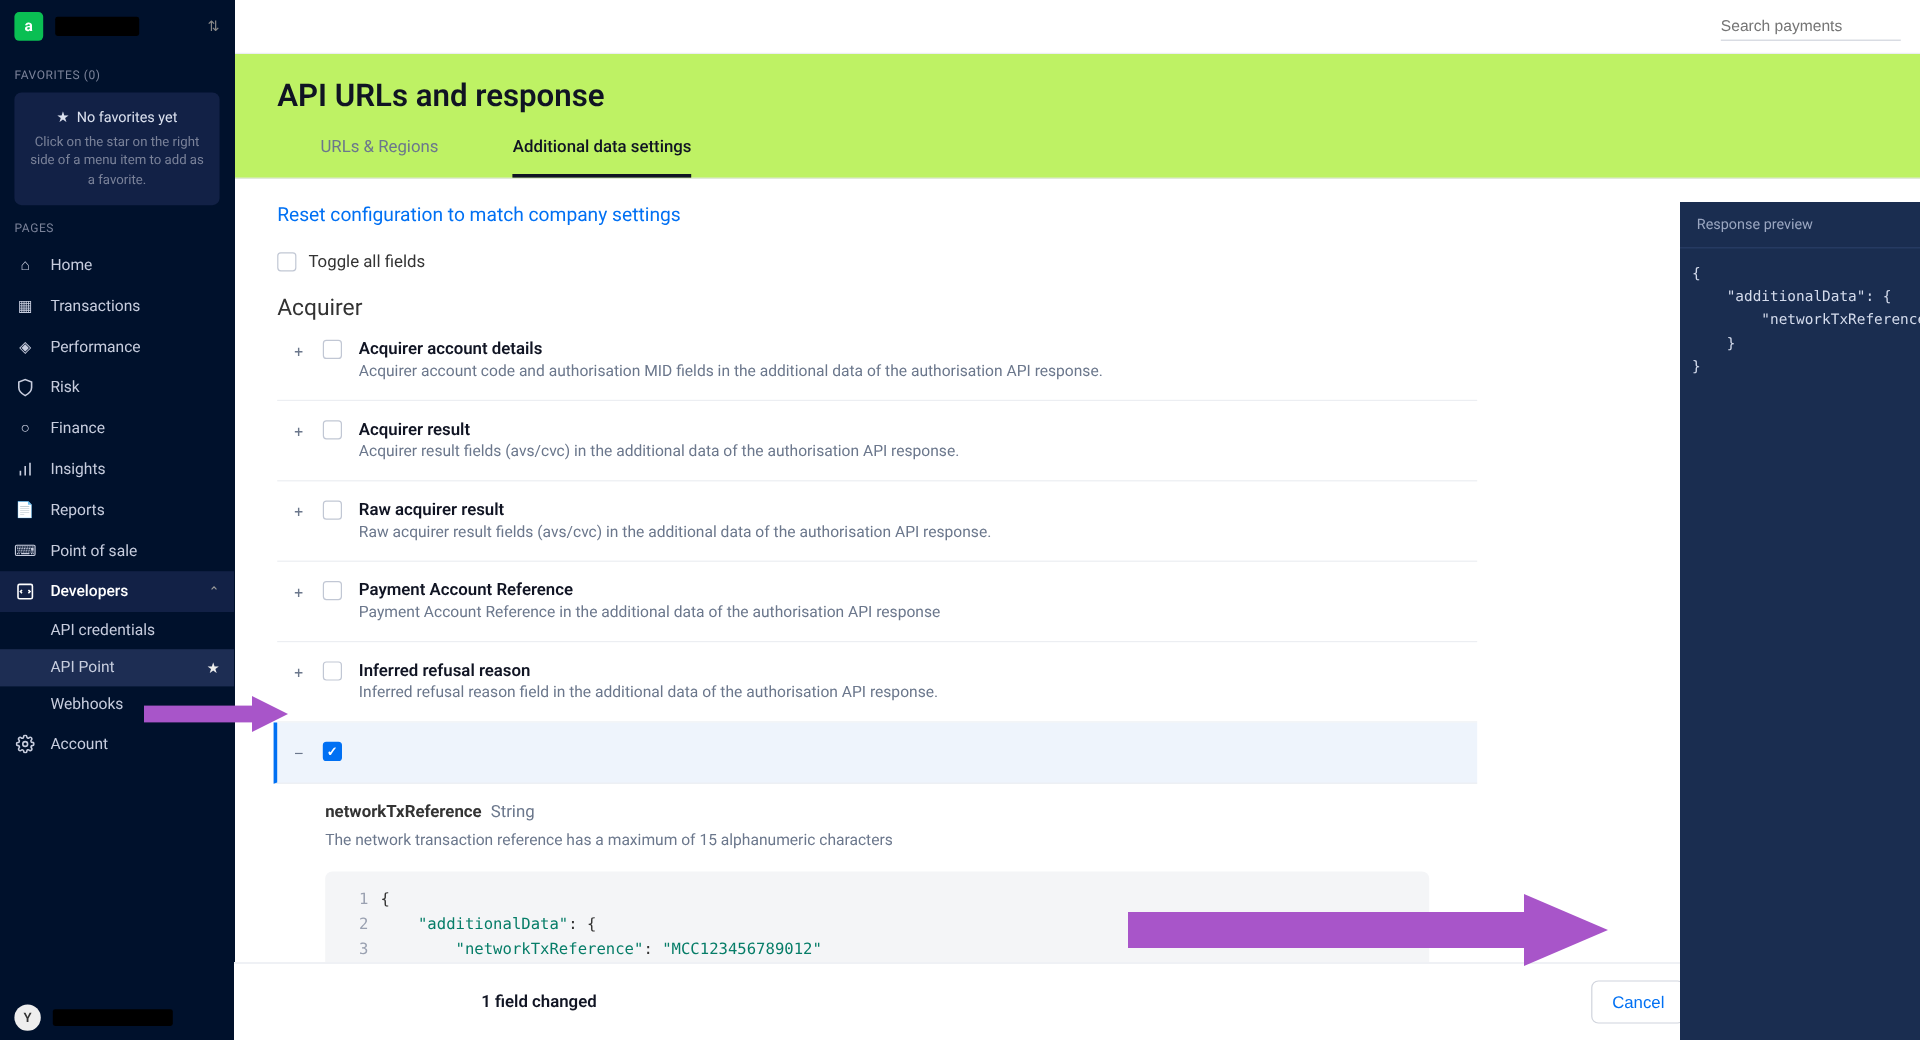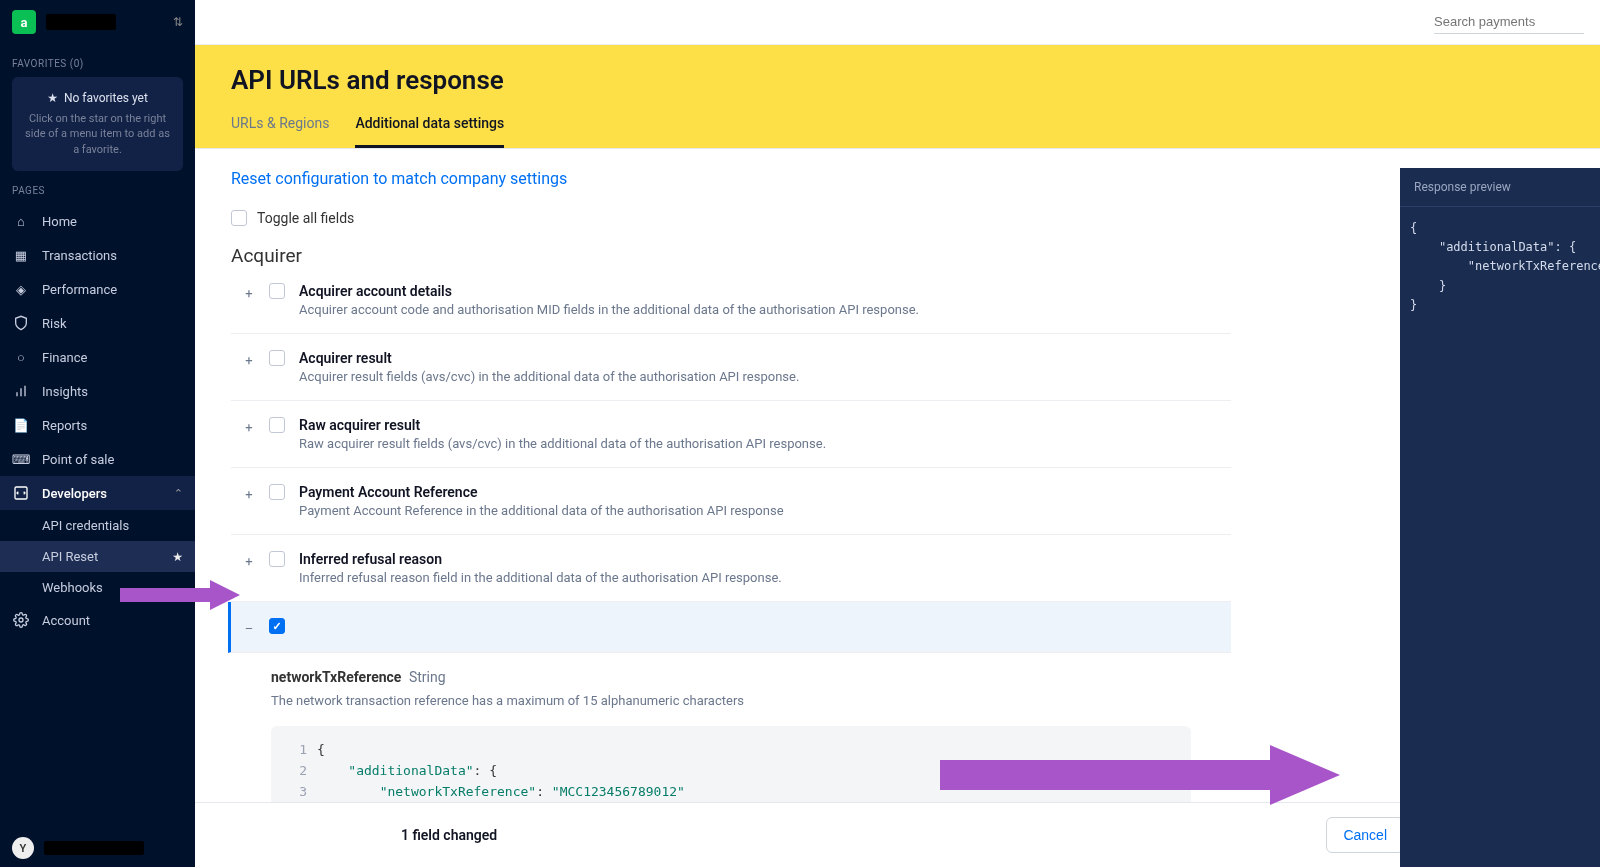--- a/index.html
+++ b/index.html
@@ -19,24 +19,24 @@
 .nav-item .chev { margin-left: auto; font-size: 11px; color: #999; }
 .nav-sub { padding-left: 42px !important; text-align: center; }
 .nav-sub.sel { background: #1d2d53; }
 .nav-sub .star { margin-left: auto; color: #eee; font-size: 12px; }
 .user-footer { position: absolute; bottom: 0; left: 0; right: 0; padding: 8px 12px; display: flex; align-items: center; gap: 10px; }
 .user-avatar { width: 22px; height: 22px; border-radius: 50%; background: #eee; color: #333; display: flex; align-items: center; justify-content: center; font-size: 11px; font-weight: 600; }
 .user-footer .org-name { background: #000; width: 100px; height: 14px; }
 .main { margin-left: 195px; height: 100%; position: relative; }
 .top-bar { height: 45px; display: flex; align-items: center; justify-content: flex-end; border-bottom: 1px solid #eceef2; padding: 0 16px; }
 .search-input { border: none; border-bottom: 1px solid #d0d4dd; padding: 4px 0; width: 150px; font-size: 13px; color: #9aa1b1; outline: none; }
-.header-area { background: #fde047; padding: 20px 36px 0; border-bottom: 1px solid #e5e8ee; }
+.header-area { background: #bef264; padding: 20px 36px 0; border-bottom: 1px solid #e5e8ee; }
 .page-title { font-size: 26px; font-weight: 600; color: #101423; margin-bottom: 20px; }
 .tabs { display: flex; gap: 26px; }
-.tab { padding-bottom: 14px; font-size: 14px; color: #6b778c; cursor: pointer; border-bottom: 3px solid transparent; }
+.tab { padding-bottom: 14px; font-size: 14px; color: #6b778c; cursor: pointer; border-bottom: 3px solid transparent; margin-left: 36px; }
 .tab.active { color: #101423; font-weight: 500; border-bottom-color: #101423; }
 .content { padding: 20px 36px 120px; overflow-y: auto; height: calc(100% - 45px - 105px); }
 .content-left { max-width: 1000px; }
 .reset-link { color: #0070f3; font-size: 16px; cursor: pointer; }
 .toggle-row { margin-top: 22px; display: flex; align-items: flex-start; gap: 10px; }
 .checkbox { width: 16px; height: 16px; border: 1px solid #c1c7d4; border-radius: 3px; background: #fff; cursor: pointer; flex-shrink: 0; display: flex; align-items: center; justify-content: center; }
 .checkbox.checked { background: #0070f3; border-color: #0070f3; }
 .checkbox.checked::after { content: '✓'; color: #fff; font-size: 11px; font-weight: bold; }
 .section-title { font-size: 19px; color: #333; margin-top: 18px; }
 .setting-row { display: flex; align-items: flex-start; gap: 14px; padding: 16px 0 16px 12px; border-bottom: 1px solid #eceef2; }
@@ -138,21 +138,21 @@
           <polyline points="16 10 18 12 16 14"></polyline>
         </svg>
     </span>
     <span>Developers</span>
     <span class="chev">⌃</span>
   </div>
   <div class="nav-item nav-sub">
     <span>API credentials</span>
   </div>
   <div class="nav-item nav-sub sel">
-    <span>API Reset</span>
+    <span>API Point</span>
     <span class="star">★</span>
   </div>
   <div class="nav-item nav-sub">
     <span>Webhooks</span>
   </div>
   <div class="nav-item">
     <span class="icon">
       <svg width="16" height="16" viewBox="0 0 24 24" fill="none" stroke="currentColor" stroke-width="2">
           <circle cx="12" cy="12" r="3"></circle>
           <path d="M19.4 15a1.65 1.65 0 0 0 .33 1.82l.06.06a2 2 0 1 1-2.83 2.83l-.06-.06a1.65 1.65 0 0 0-1.82-.33 1.65 1.65 0 0 0-1 1.51V21a2 2 0 1 1-4 0v-.09A1.65 1.65 0 0 0 9 19.4a1.65 1.65 0 0 0-1.82.33l-.06.06a2 2 0 1 1-2.83-2.83l.06-.06a1.65 1.65 0 0 0 .33-1.82 1.65 1.65 0 0 0-1.51-1H3a2 2 0 1 1 0-4h.09A1.65 1.65 0 0 0 4.6 9a1.65 1.65 0 0 0-.33-1.82l-.06-.06a2 2 0 1 1 2.83-2.83l.06.06a1.65 1.65 0 0 0 1.82.33H9a1.65 1.65 0 0 0 1-1.51V3a2 2 0 1 1 4 0v.09a1.65 1.65 0 0 0 1 1.51 1.65 1.65 0 0 0 1.82-.33l.06-.06a2 2 0 1 1 2.83 2.83l-.06.06a1.65 1.65 0 0 0-.33 1.82V9a1.65 1.65 0 0 0 1.51 1H21a2 2 0 1 1 0 4h-.09a1.65 1.65 0 0 0-1.51 1z"></path>

